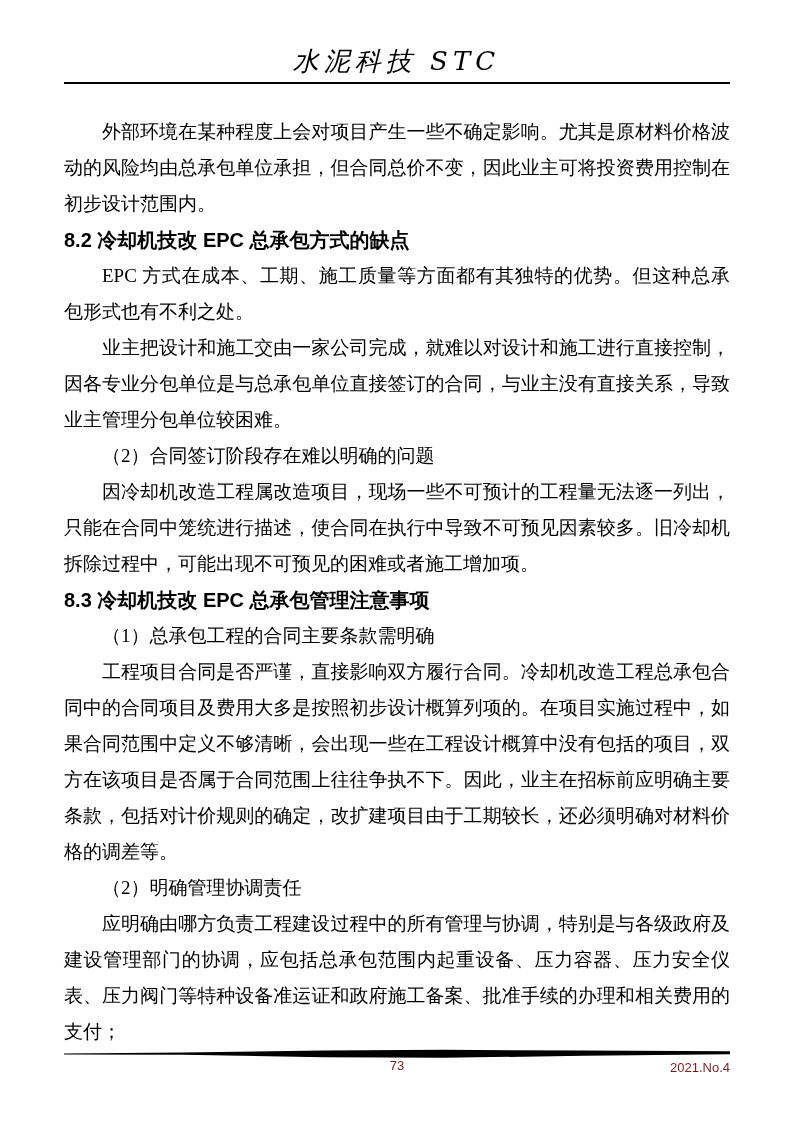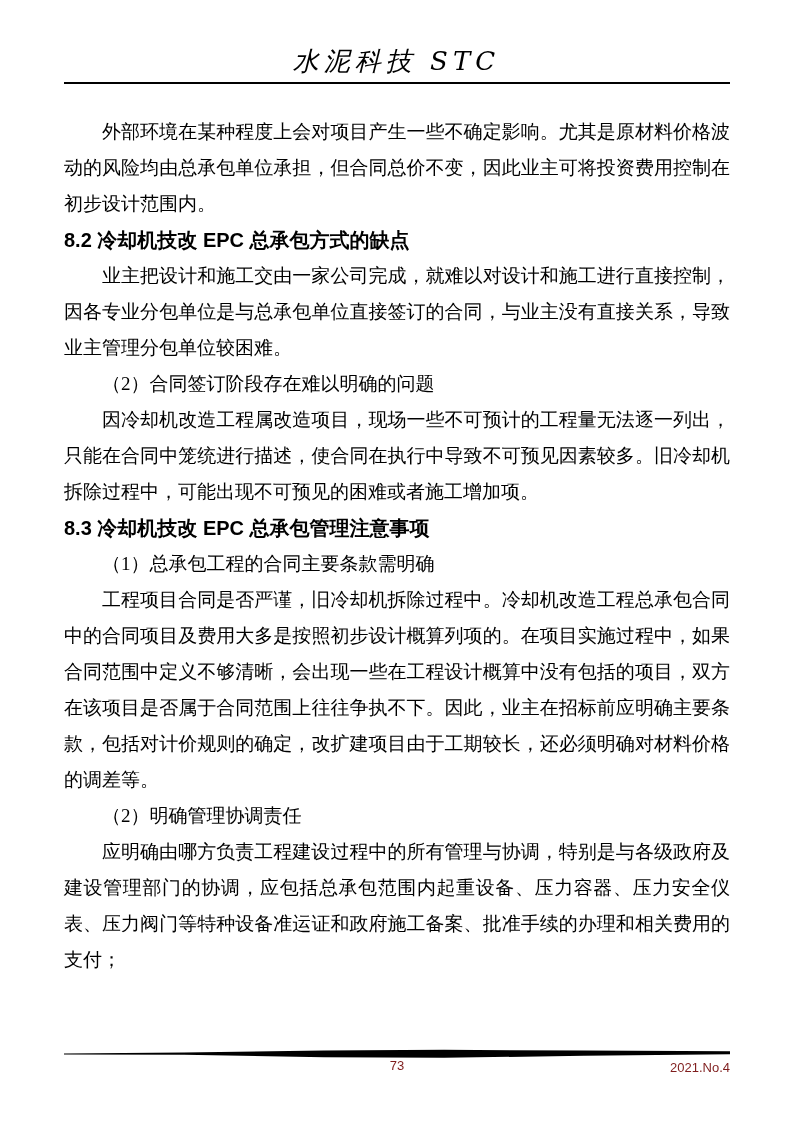--- a/index.html
+++ b/index.html
@@ -103,26 +103,27 @@
 <div class="page">
 
   <header>
     <div class="journal-title">水泥科技 STC</div>
     <div class="header-rule"></div>
   </header>
 
   <main class="body-text" id="doc-body">
       <p class="para">外部环境在某种程度上会对项目产生一些不确定影响。尤其是原材料价格波动的风险均由总承包单位承担，但合同总价不变，因此业主可将投资费用控制在初步设计范围内。</p>
       <p class="section-heading">8.2 冷却机技改 EPC 总承包方式的缺点</p>
+      <p class="para">EPC 方式在成本、工期、施工质量等方面都有其独特的优势。但这种总承包形式也有不利之处。</p>
       <p class="para">业主把设计和施工交由一家公司完成，就难以对设计和施工进行直接控制，因各专业分包单位是与总承包单位直接签订的合同，与业主没有直接关系，导致业主管理分包单位较困难。</p>
       <p class="sub-item">（2）合同签订阶段存在难以明确的问题</p>
       <p class="para">因冷却机改造工程属改造项目，现场一些不可预计的工程量无法逐一列出，只能在合同中笼统进行描述，使合同在执行中导致不可预见因素较多。旧冷却机拆除过程中，可能出现不可预见的困难或者施工增加项。</p>
       <p class="section-heading">8.3 冷却机技改 EPC 总承包管理注意事项</p>
       <p class="sub-item">（1）总承包工程的合同主要条款需明确</p>
-      <p class="para">工程项目合同是否严谨，旧冷却机拆除过程中。冷却机改造工程总承包合同中的合同项目及费用大多是按照初步设计概算列项的。在项目实施过程中，如果合同范围中定义不够清晰，会出现一些在工程设计概算中没有包括的项目，双方在该项目是否属于合同范围上往往争执不下。因此，业主在招标前应明确主要条款，包括对计价规则的确定，改扩建项目由于工期较长，还必须明确对材料价格的调差等。</p>
+      <p class="para">工程项目合同是否严谨，直接影响双方履行合同。冷却机改造工程总承包合同中的合同项目及费用大多是按照初步设计概算列项的。在项目实施过程中，如果合同范围中定义不够清晰，会出现一些在工程设计概算中没有包括的项目，双方在该项目是否属于合同范围上往往争执不下。因此，业主在招标前应明确主要条款，包括对计价规则的确定，改扩建项目由于工期较长，还必须明确对材料价格的调差等。</p>
       <p class="sub-item">（2）明确管理协调责任</p>
       <p class="para">应明确由哪方负责工程建设过程中的所有管理与协调，特别是与各级政府及建设管理部门的协调，应包括总承包范围内起重设备、压力容器、压力安全仪表、压力阀门等特种设备准运证和政府施工备案、批准手续的办理和相关费用的支付；</p>
     </main>
 
   <footer>
     <svg class="footer-bar" viewBox="0 0 666 10" preserveAspectRatio="none">
       <polygon points="0,4.6 120,3.4 260,1.6 380,0.8 520,1.6 666,2.2 666,5.2 520,6.8 380,8.8 260,8.2 120,5.8 0,5.4" fill="#000"></polygon>
     </svg>
     <div class="footer-row">
       <span class="page-number">73</span>

